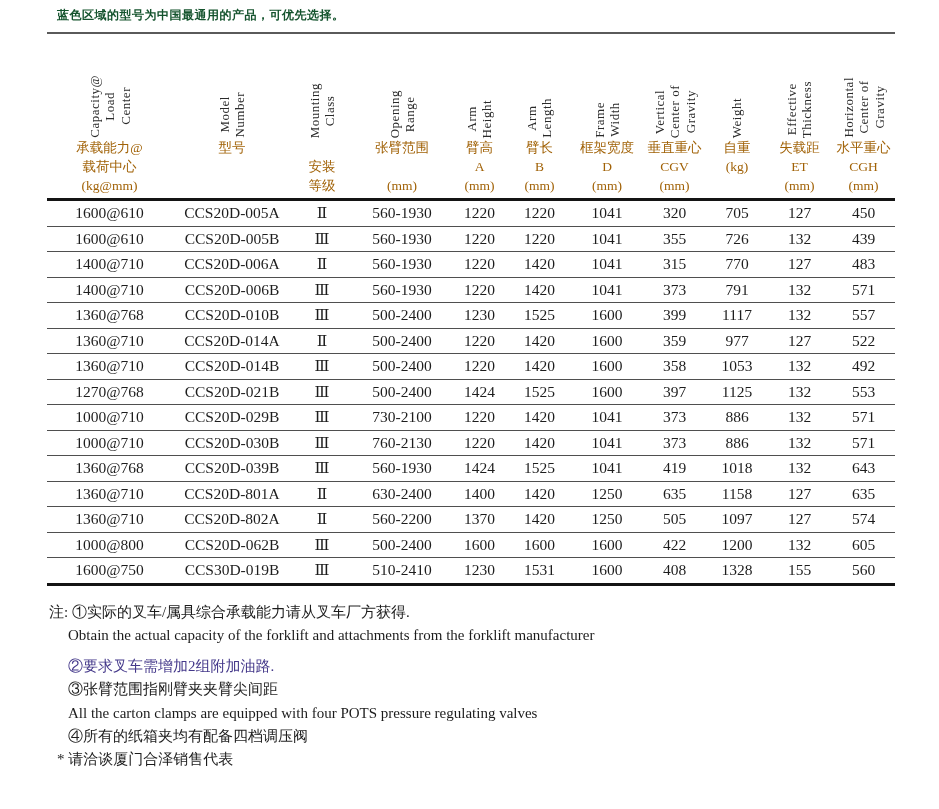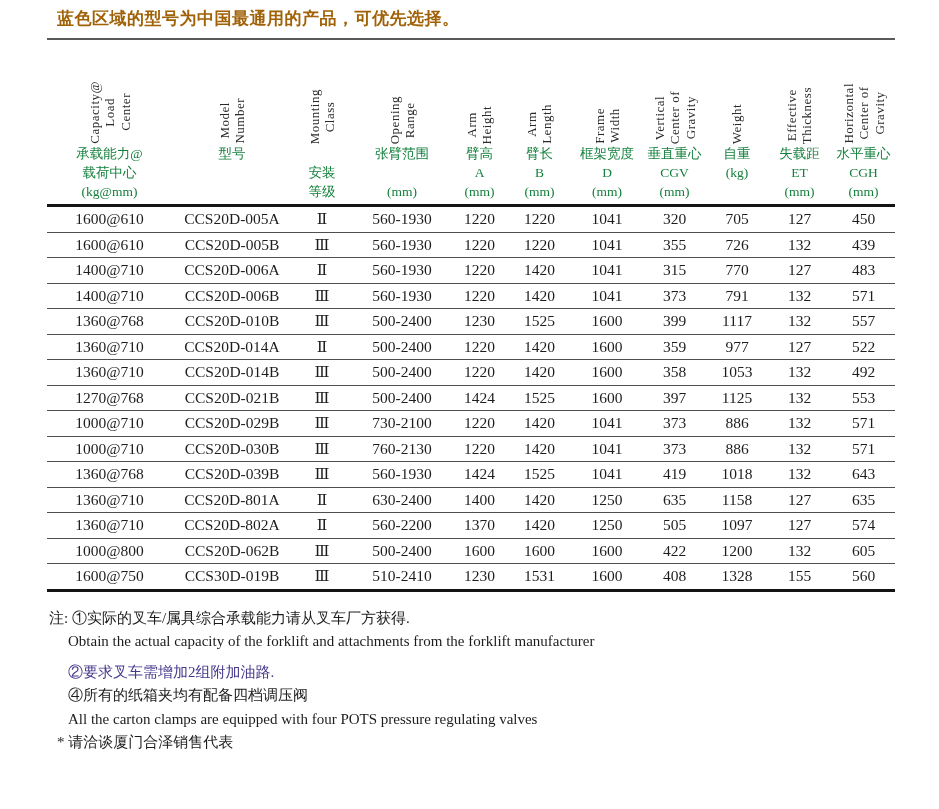--- a/index.html
+++ b/index.html
@@ -4,22 +4,22 @@
 <style>
   html,body{margin:0;padding:0;background:#ffffff;}
   body{
     width:939px;height:809px;position:relative;overflow:hidden;
     font-family:"Liberation Serif","DejaVu Serif",serif;
     color:#1c1c1c;
     -webkit-font-smoothing:antialiased;
   }
   .page-title{
     margin:7px 0 0 57px;
-    font-size:17px;font-weight:bold;
-    color:#a16207;
+    font-size:12px;font-weight:bold;
+    color:#14532d;
     letter-spacing:0.5px;
   }
   .spec-table{
     border-collapse:collapse;
     table-layout:fixed;
     margin:8px 0 0 47px;
     width:848px;
     border-top:2px solid #5a5a5a;
     border-bottom:3px solid #141414;
   }
@@ -41,21 +41,21 @@
     white-space:pre-line;
     font-size:13px;
     line-height:1.18;
     letter-spacing:0.5px;
     color:#2a2a2a;
   }
   .sub-line{
     height:19px;line-height:19px;
     text-align:center;
     font-size:13.5px;
-    color:#15803d;
+    color:#a16207;
     white-space:nowrap;
   }
   .spec-table tbody td{
     height:22.5px;
     text-align:center;
     font-size:15.5px;
     border-top:1px solid #4f4f4f;
     white-space:nowrap;
     color:#1d1d1d;
   }
@@ -390,16 +390,17 @@
         <td>155</td>
         <td>560</td>
       </tr>
     </tbody>
 </table>
 
 <div class="notes">
     <div class="note-line ind-0">注: ①实际的叉车/属具综合承载能力请从叉车厂方获得.</div>
     <div class="note-line ind-1">Obtain the actual capacity of the forklift and attachments from the forklift manufacturer</div>
     <div class="note-line ind-1 emph">②要求叉车需增加2组附加油路.</div>
+    <div class="note-line ind-1">③张臂范围指刚臂夹夹臂尖间距</div>
+    <div class="note-line ind-1">All the carton clamps are equipped with four POTS pressure regulating valves</div>
     <div class="note-line ind-1">④所有的纸箱夹均有配备四档调压阀</div>
-    <div class="note-line ind-1">All the carton clamps are equipped with four POTS pressure regulating valves</div>
     <div class="note-line ind-half">* 请洽谈厦门合泽销售代表</div>
   </div>
 
 </body></html>

